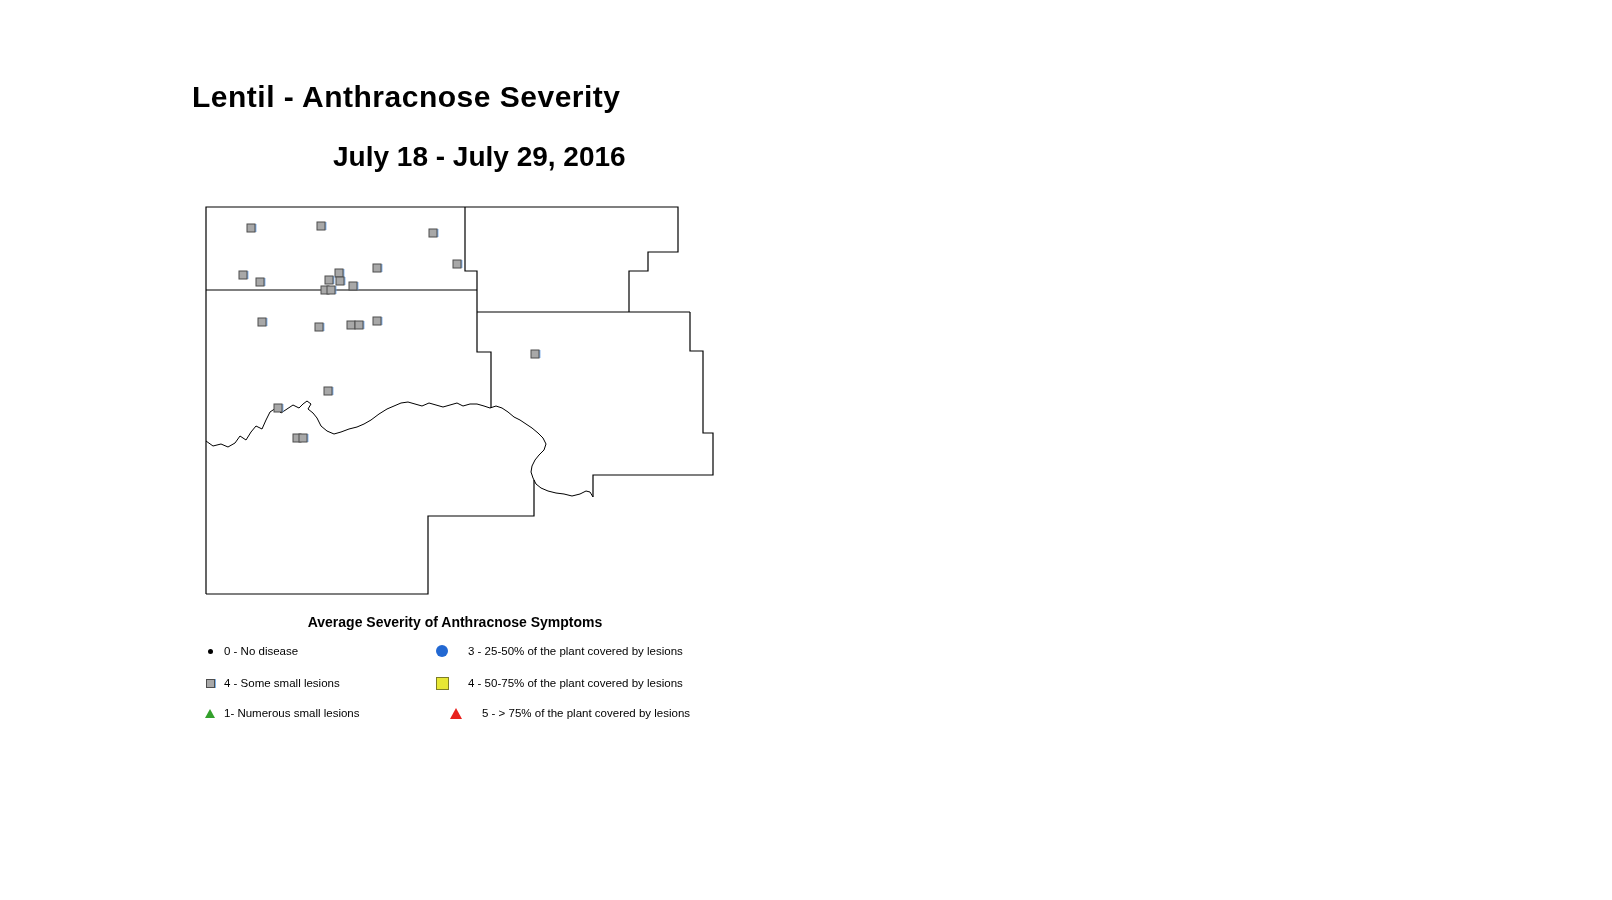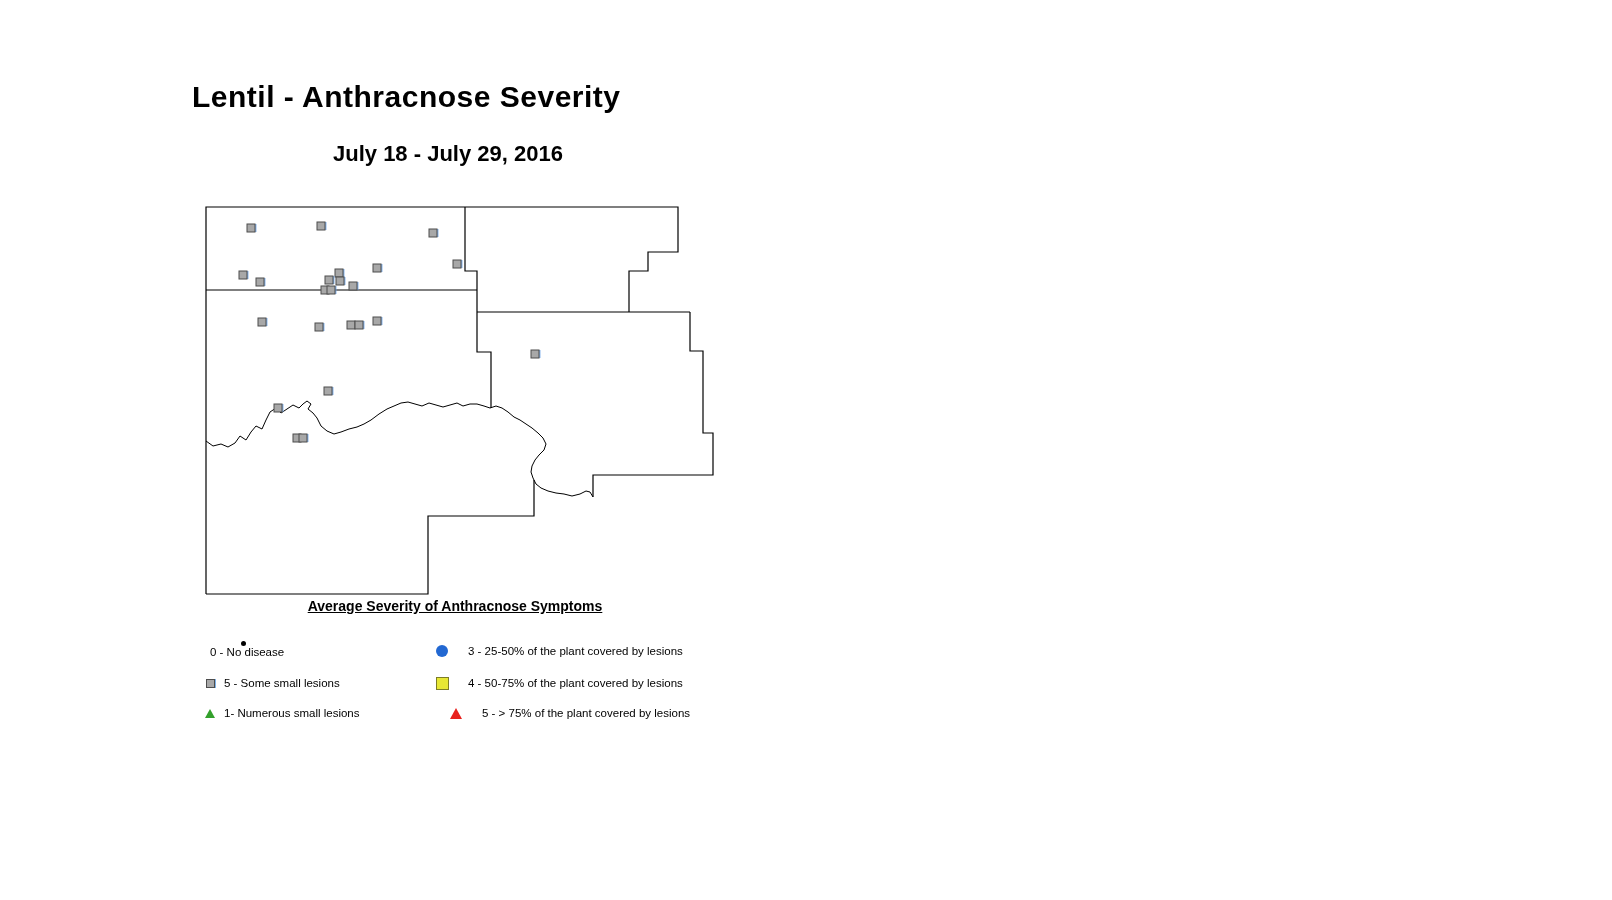--- a/index.html
+++ b/index.html
@@ -1,22 +1,22 @@
 <!DOCTYPE html>
 <html><head>
 <meta charset="utf-8">
 <style>
   html,body{margin:0;padding:0;background:#ffffff;}
   #canvas{position:relative;width:1540px;height:900px;background:#ffffff;overflow:hidden;
           font-family:"Liberation Sans","DejaVu Sans",sans-serif;color:#000;}
   .abs{position:absolute;}
   #map-title{left:192px;top:80px;font-size:30px;font-weight:bold;letter-spacing:0.5px;white-space:nowrap;}
-  #map-subtitle{left:333px;top:141px;font-size:22px;font-weight:bold;white-space:nowrap;}
+  #map-subtitle{left:333px;top:141px;font-size:28px;font-weight:bold;white-space:nowrap;}
   #map-svg{left:0;top:0;}
-  #legend-title{left:255px;top:598px;width:400px;text-align:center;font-size:14px;font-weight:bold;white-space:nowrap;text-decoration:underline;}
+  #legend-title{left:255px;top:614px;width:400px;text-align:center;font-size:14px;font-weight:bold;white-space:nowrap;}
   .legend-item{position:absolute;height:20px;display:flex;align-items:center;}
   .lm-cell{display:flex;align-items:center;justify-content:center;}
   .lm-cell.narrow{width:14px;}
   .lm-cell.wide{width:16px;}
   .legend-label{font-size:11.5px;white-space:nowrap;}
   .legend-label.l{margin-left:7px;}
   .legend-label.r{margin-left:18px;}
   .lm{display:block;}
   .lm-dot{width:5px;height:5px;border-radius:50%;}
   .lm-sq-small{width:7px;height:7px;border:1px solid #4d4d4d;box-shadow:1px 0 0 #7fb2e8;}
@@ -130,32 +130,32 @@
         <rect x="293" y="434" width="8" height="8" fill="#a8a8a8" stroke="#4d4d4d" stroke-width="1"></rect>
       </g>
       <g>
         <line x1="307.8" y1="434" x2="307.8" y2="442" stroke="#6ea6e8" stroke-width="1.2"></line>
         <rect x="299" y="434" width="8" height="8" fill="#a8a8a8" stroke="#4d4d4d" stroke-width="1"></rect>
       </g>
     </svg>
 
   <div id="legend-title" class="abs">Average Severity of Anthracnose Symptoms</div>
 
-  <div class="legend-item" style="left:203px;top:641px;flex-direction:column;">
+  <div class="legend-item" style="left:203px;top:641px;">
     <span class="lm-cell narrow">
       <span class="lm lm-dot" style="background-color: rgb(0, 0, 0);"></span>
     </span>
     <span class="legend-label l">0 - No disease</span>
   </div>
 
   <div class="legend-item" style="left:203px;top:673px;">
     <span class="lm-cell narrow">
       <span class="lm lm-sq-small" style="background-color: rgb(168, 168, 168);"></span>
     </span>
-    <span class="legend-label l">5 - Some small lesions</span>
+    <span class="legend-label l">4 - Some small lesions</span>
   </div>
 
   <div class="legend-item" style="left:203px;top:703px;">
     <span class="lm-cell narrow">
       <span class="lm lm-tri-small" style="border-bottom-color: rgb(51, 160, 44);"></span>
     </span>
     <span class="legend-label l">1- Numerous small lesions</span>
   </div>
 
   <div class="legend-item" style="left:434px;top:641px;justify-content:flex-end;">

